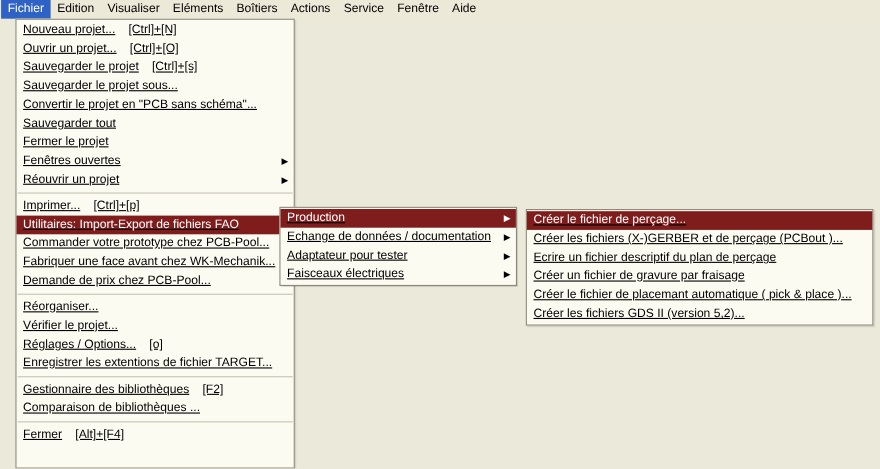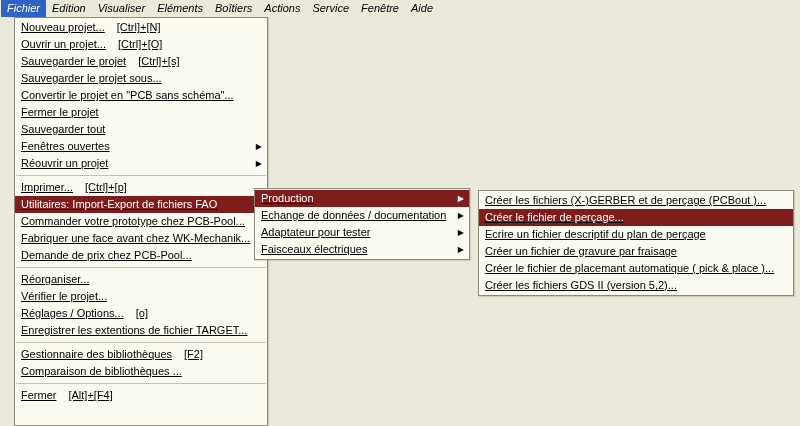--- a/index.html
+++ b/index.html
@@ -2,21 +2,21 @@
 <html><head>
 <meta charset="utf-8">
 <style>
   html,body{margin:0;padding:0}
   body{
     width:800px;height:426px;overflow:hidden;position:relative;
     background:#EBE9D9;color:#000;
     font-family:"Liberation Sans",sans-serif;font-size:11px;
   }
   .menubar{
-    display:flex;align-items:center;height:17px;background:#ECE9D8;padding-left:1px;font-style:italic;
+    display:flex;align-items:center;height:17px;background:#ECE9D8;padding-left:1px;
   }
   .mb-item{padding:2px 6px 3px 6px;cursor:default;white-space:nowrap}
   .mb-item.sel{background:#2E63C5;color:#FFF}
   .menu{
     position:absolute;background:#FCFBF2;border:1px solid #8B897C;
     padding:1px 0;box-shadow:1px 1px 1px rgba(0,0,0,0.12);text-decoration:underline;
   }
   #menu-file{left:14px;top:17px;width:252px;height:405px;z-index:1}
   #menu-util{left:254px;top:188px;width:214px;z-index:2}
   #menu-prod{left:478px;top:190px;width:314px;z-index:3}
@@ -45,22 +45,22 @@
     <div class="mb-item"><span class="lbl">Fenêtre</span></div>
     <div class="mb-item"><span class="lbl">Aide</span></div>
   </div>
 
 <div class="menu" id="menu-file">
     <div class="mi"><span class="lbl">Nouveau projet...</span><span class="sc">[Ctrl]+[N]</span></div>
     <div class="mi"><span class="lbl">Ouvrir un projet...</span><span class="sc">[Ctrl]+[O]</span></div>
     <div class="mi"><span class="lbl">Sauvegarder le projet</span><span class="sc">[Ctrl]+[s]</span></div>
     <div class="mi"><span class="lbl">Sauvegarder le projet sous...</span></div>
     <div class="mi"><span class="lbl">Convertir le projet en "PCB sans schéma"...</span></div>
+    <div class="mi"><span class="lbl">Sauvegarder tout</span></div>
     <div class="mi"><span class="lbl">Fermer le projet</span></div>
-    <div class="mi"><span class="lbl">Sauvegarder tout</span></div>
     <div class="mi"><span class="lbl">Fenêtres ouvertes</span><span class="arrow">▶</span></div>
     <div class="mi"><span class="lbl">Réouvrir un projet</span><span class="arrow">▶</span></div>
     <div class="sep"></div>
     <div class="mi"><span class="lbl">Imprimer...</span><span class="sc">[Ctrl]+[p]</span></div>
     <div class="mi hl"><span class="lbl">Utilitaires: Import-Export de fichiers FAO</span><span class="arrow">▶</span></div>
     <div class="mi"><span class="lbl">Commander votre prototype chez PCB-Pool...</span></div>
     <div class="mi"><span class="lbl">Fabriquer une face avant chez WK-Mechanik...</span></div>
     <div class="mi"><span class="lbl">Demande de prix chez PCB-Pool...</span></div>
     <div class="sep"></div>
     <div class="mi"><span class="lbl">Réorganiser...</span></div>
@@ -75,19 +75,19 @@
   </div>
 
 <div class="menu" id="menu-util">
     <div class="mi hl"><span class="lbl">Production</span><span class="arrow">▶</span></div>
     <div class="mi"><span class="lbl">Echange de données / documentation</span><span class="arrow">▶</span></div>
     <div class="mi"><span class="lbl">Adaptateur pour tester</span><span class="arrow">▶</span></div>
     <div class="mi"><span class="lbl">Faisceaux électriques</span><span class="arrow">▶</span></div>
   </div>
 
 <div class="menu" id="menu-prod">
+    <div class="mi hl"><span class="lbl">Créer le fichier de perçage...</span></div>
     <div class="mi"><span class="lbl">Créer les fichiers (X-)GERBER et de perçage (PCBout )...</span></div>
-    <div class="mi hl"><span class="lbl">Créer le fichier de perçage...</span></div>
     <div class="mi"><span class="lbl">Ecrire un fichier descriptif du plan de perçage</span></div>
     <div class="mi"><span class="lbl">Créer un fichier de gravure par fraisage</span></div>
     <div class="mi"><span class="lbl">Créer le fichier de placemant automatique ( pick &amp; place )...</span></div>
     <div class="mi"><span class="lbl">Créer les fichiers GDS II (version 5,2)...</span></div>
   </div>
 
 </body></html>

